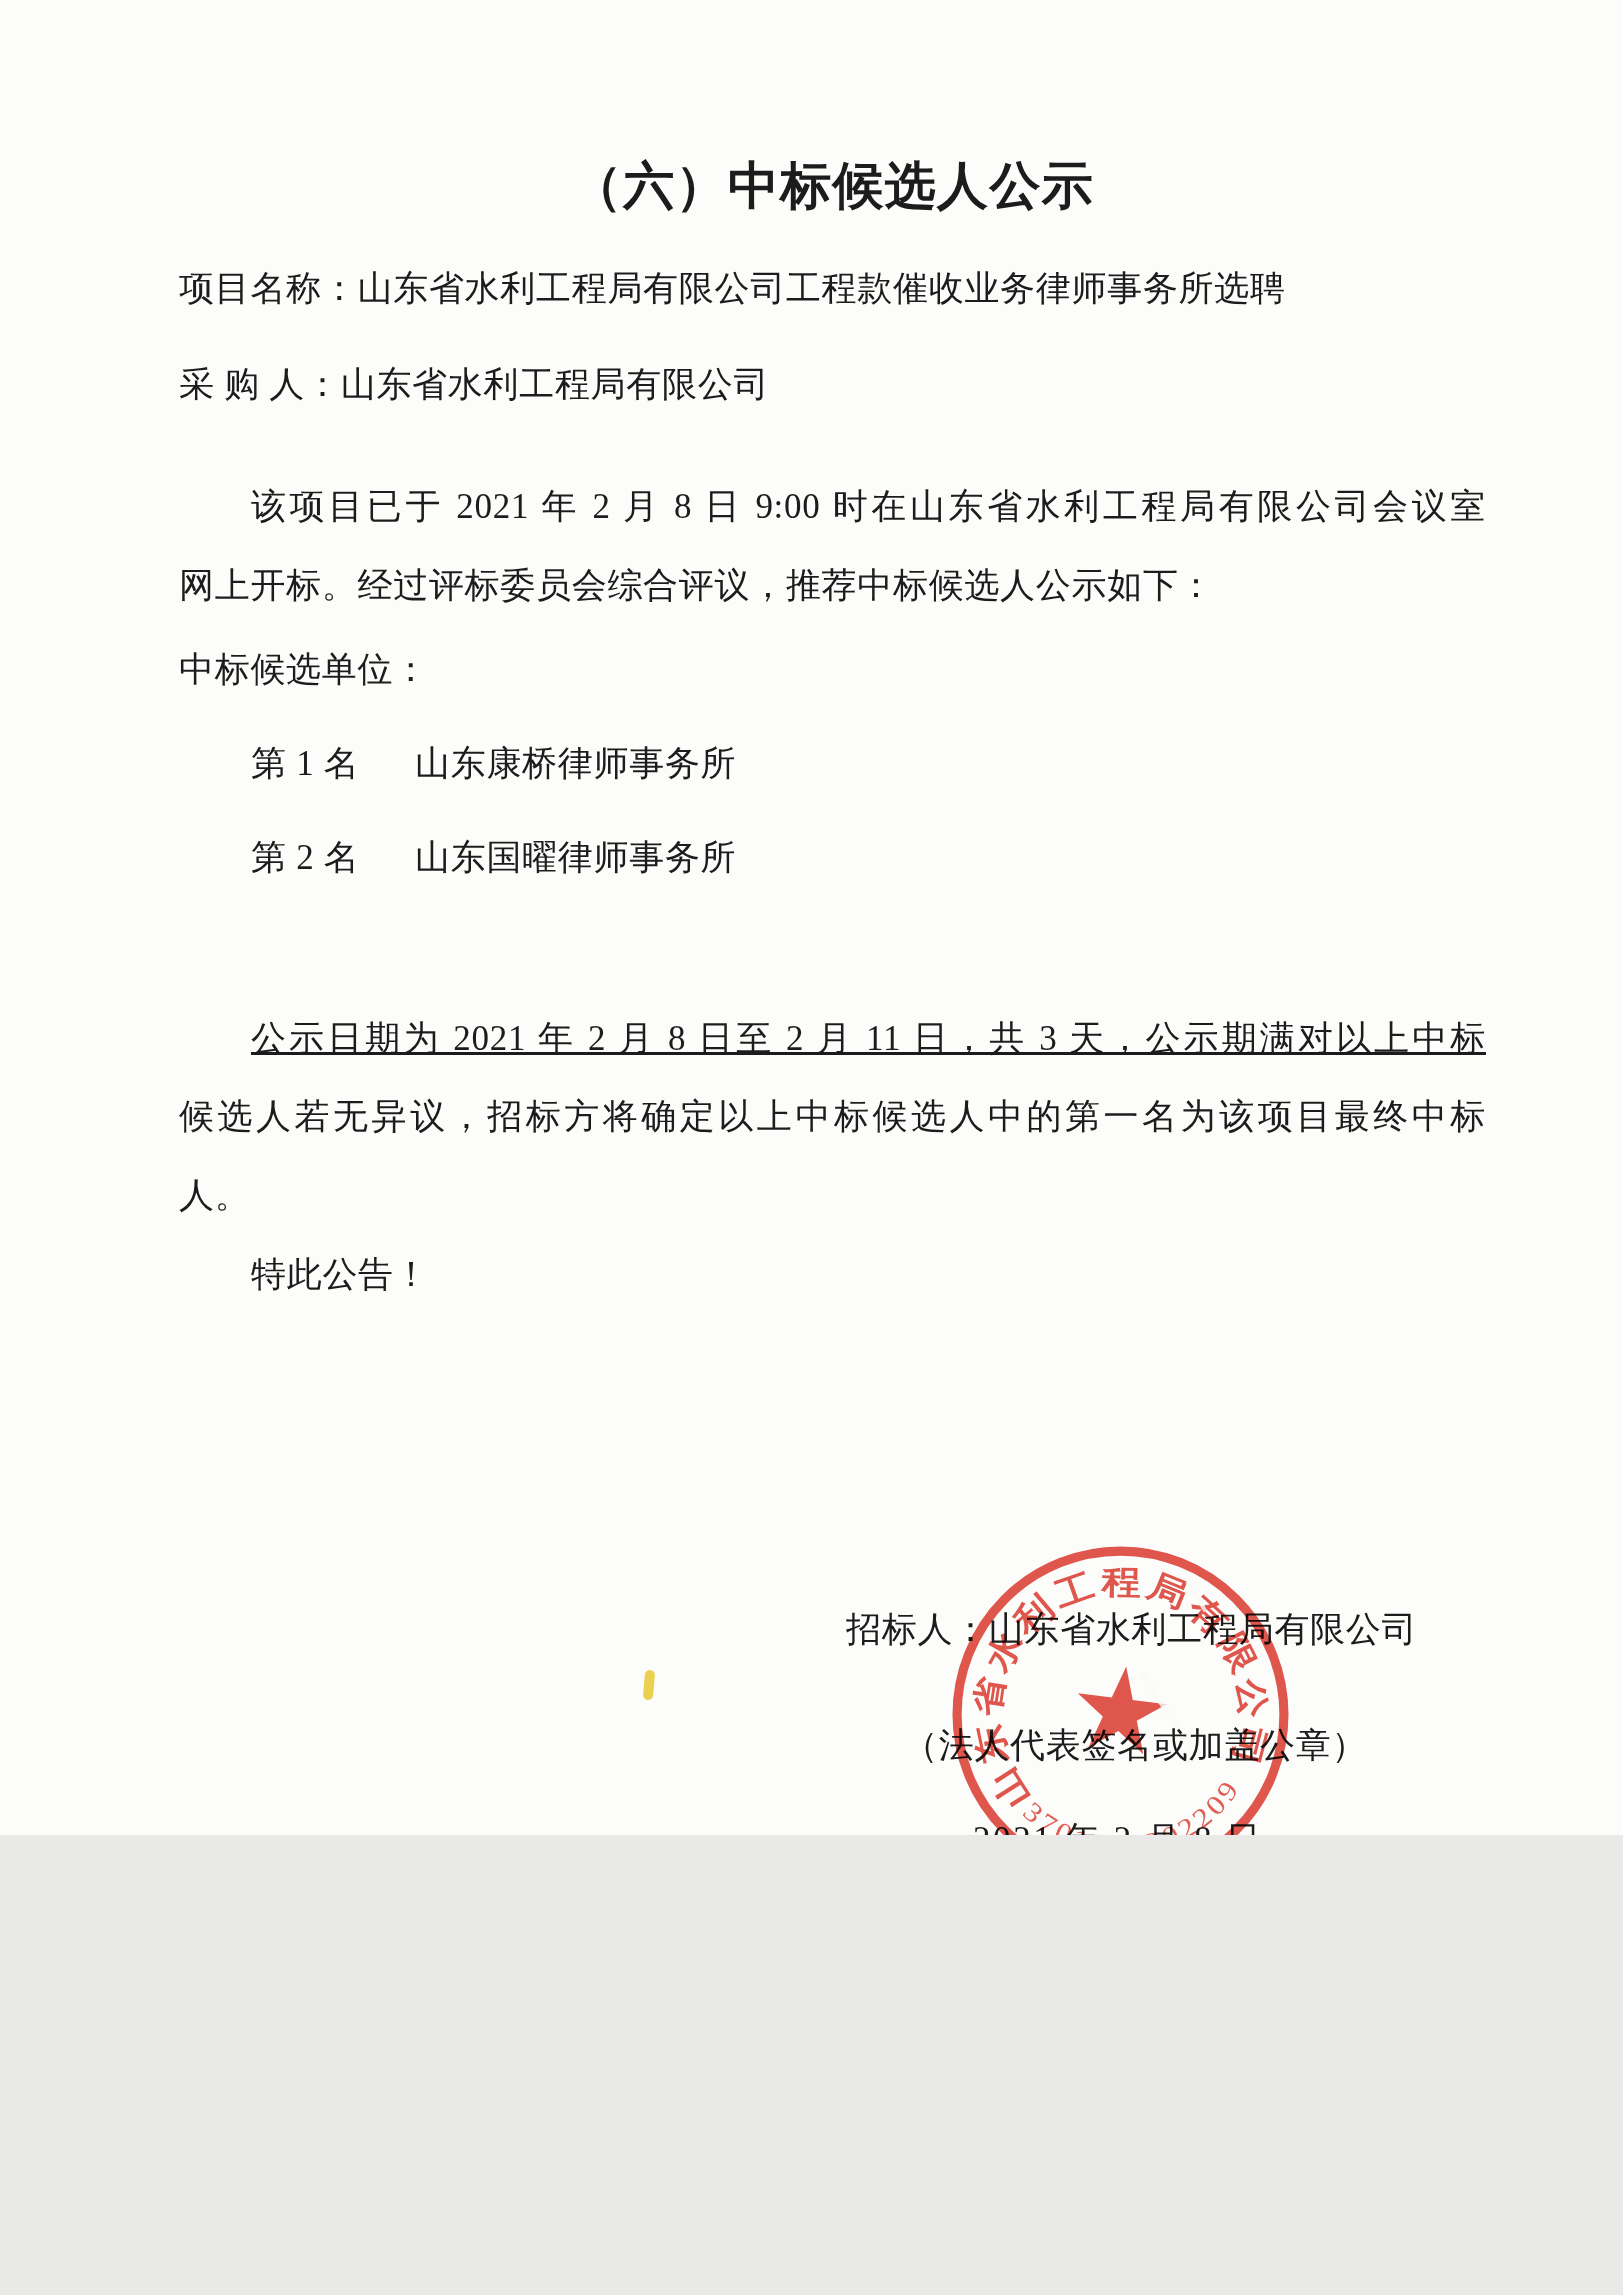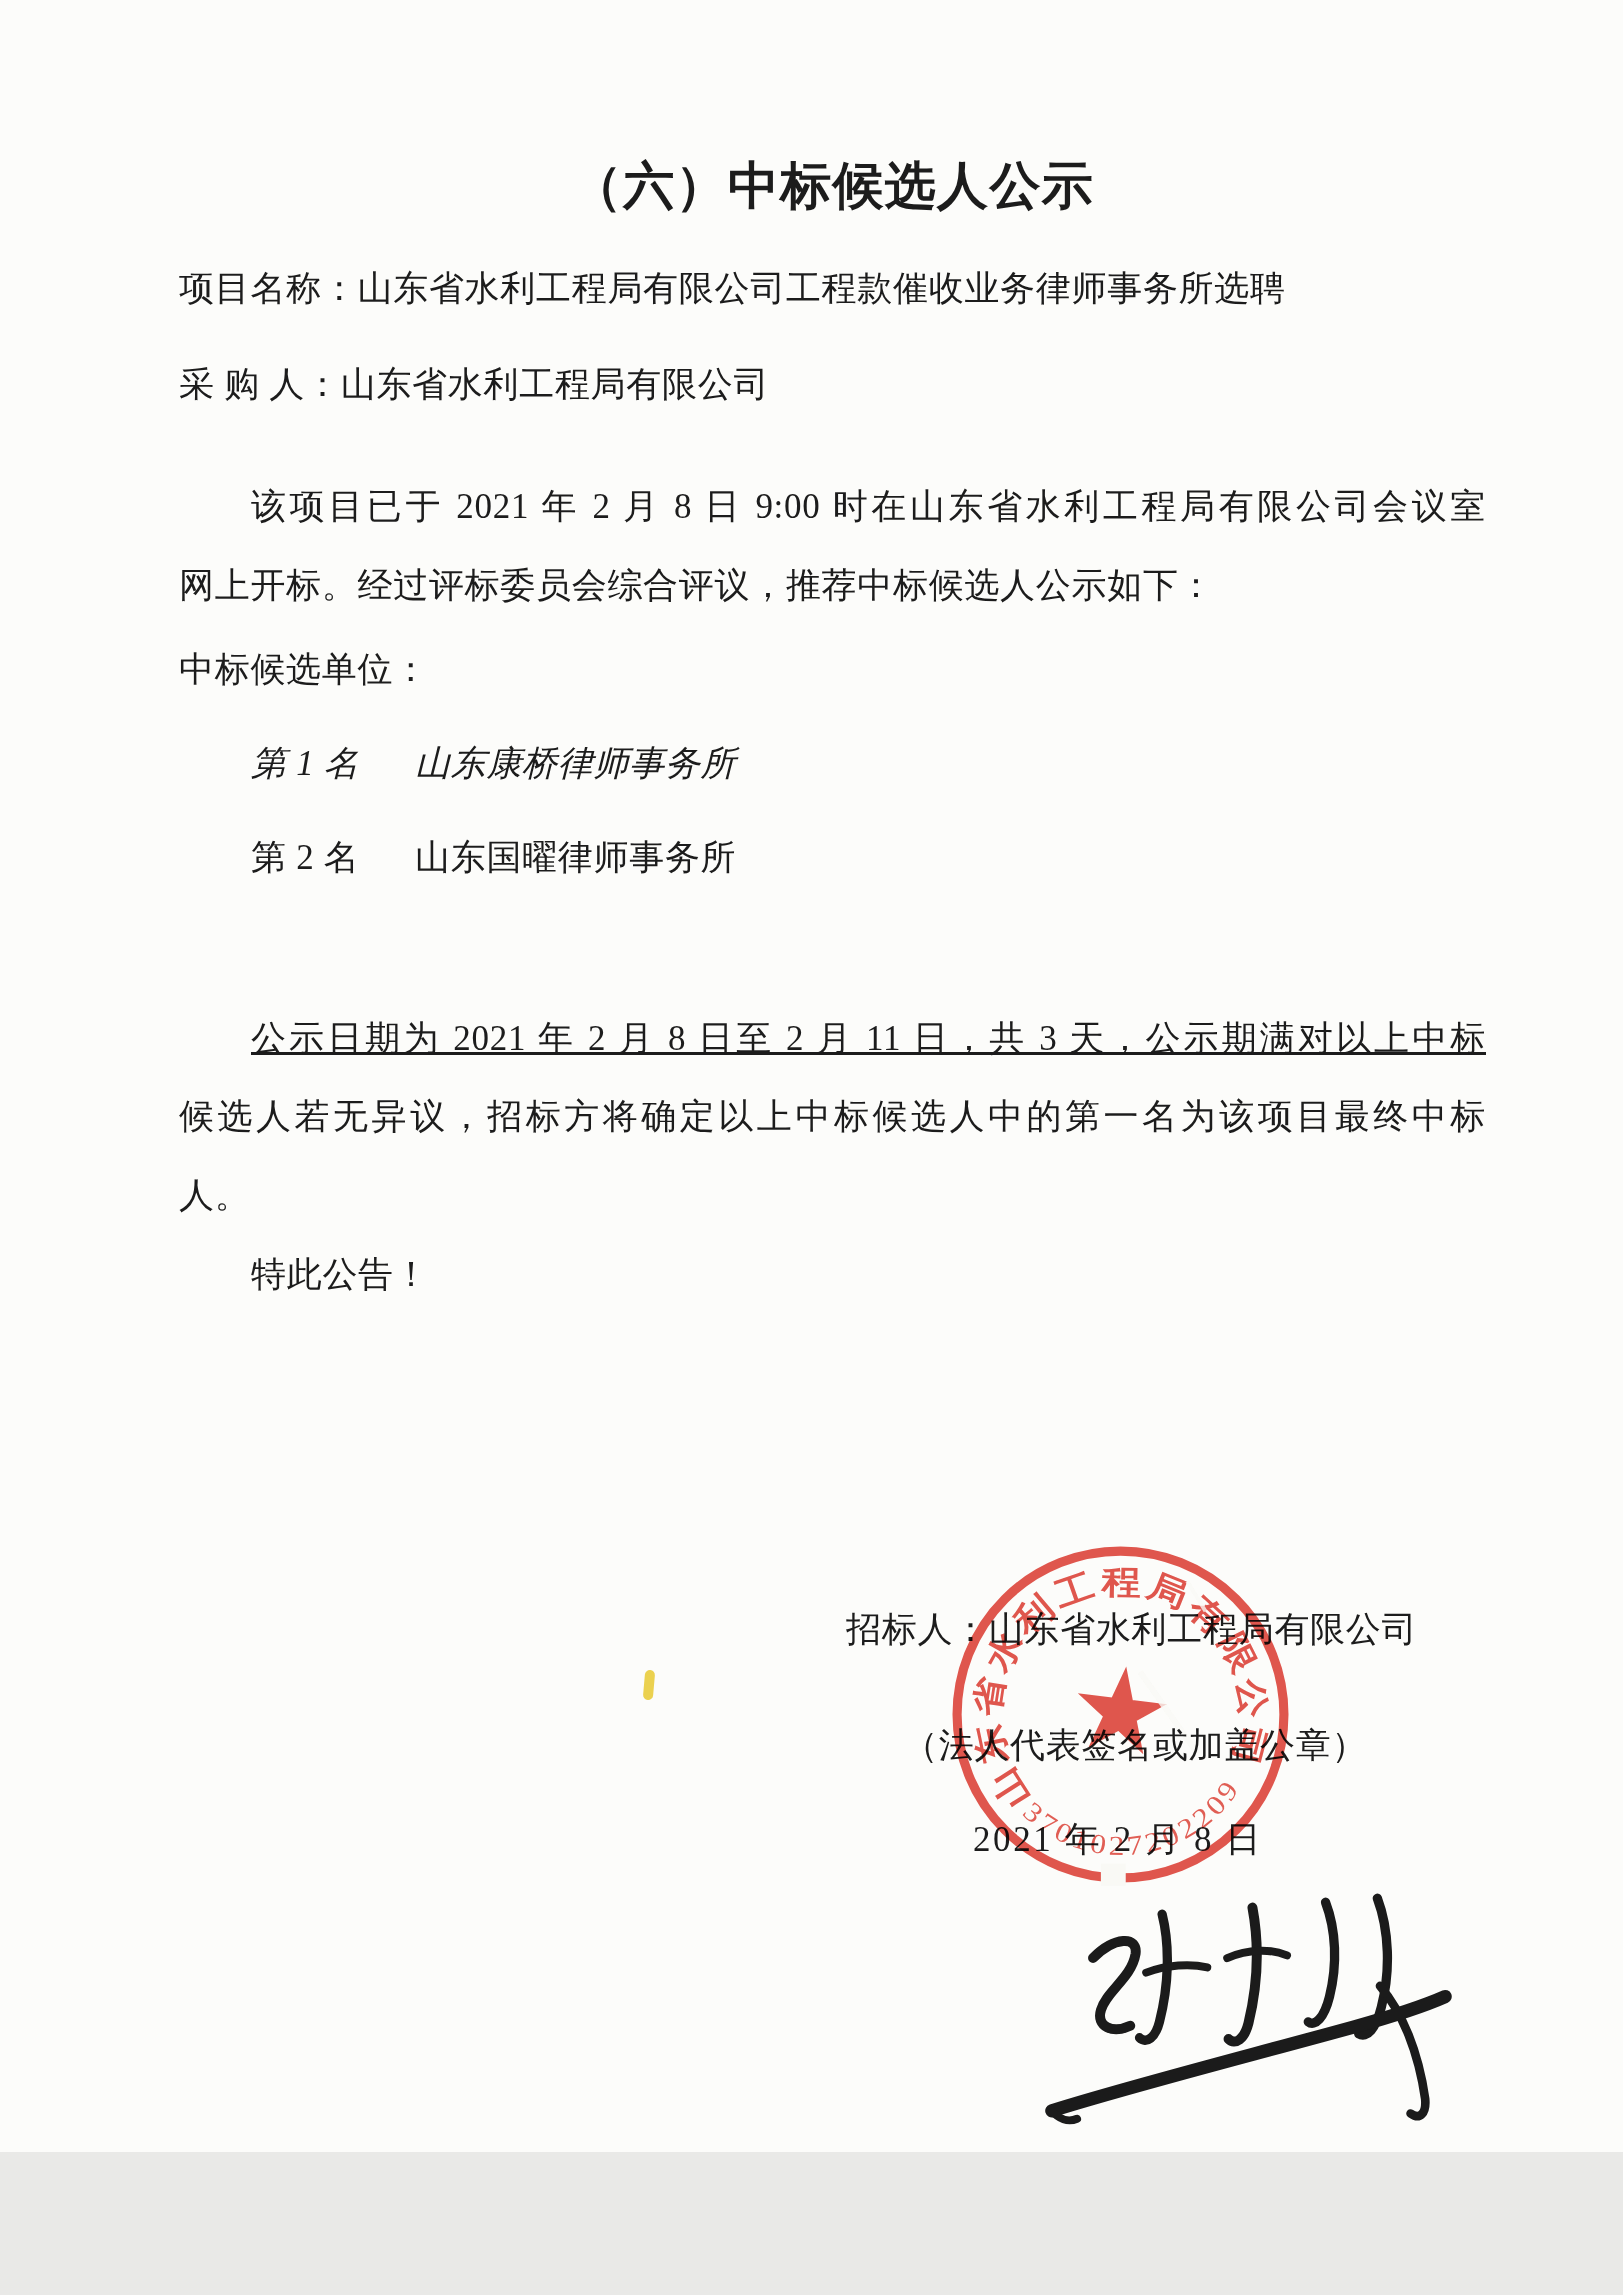--- a/index.html
+++ b/index.html
@@ -1,18 +1,18 @@
 <!DOCTYPE html>
 <html style="font-size:10.5px"><head>
 <meta charset="utf-8">
 <style>
   html,body{margin:0;padding:0;background:#e9e9e7;}
   .page{
     position:relative;
-    width:1623px;height:2152px;
+    width:1623px;height:1835px;
     background:#fcfcfa;
     overflow:hidden;
     font-family:"Liberation Serif","DejaVu Serif",serif;
     color:#1c1c1c;
   }
   .line{
     position:absolute;
     left:179px;right:137px;
     font-size:35px;line-height:39px;
     letter-spacing:0.7px;
@@ -76,21 +76,21 @@
 
   <div class="line bold" style="top:365px;">
     <span>采 购 人：</span><span>山东省水利工程局有限公司</span>
   </div>
 
   <div class="line just ind" style="top:487px;">该项目已于 2021 年 2 月 8 日 9:00 时在山东省水利工程局有限公司会议室</div>
   <div class="line" style="top:566px;">网上开标。经过评标委员会综合评议，推荐中标候选人公示如下：</div>
 
   <div class="line" style="top:650px;">中标候选单位：</div>
 
-  <div class="line ind" style="top:744px;font-style:italic;">
+  <div class="line ind" style="top:744px;">
     <span class="rank">第 1 名</span><span>山东康桥律师事务所</span>
   </div>
   <div class="line ind" style="top:838px;">
     <span class="rank">第 2 名</span><span>山东国曜律师事务所</span>
   </div>
 
   <div class="line just ind" style="top:1019px;text-decoration:underline;">公示日期为 2021 年 2 月 8 日至 2 月 11 日，共 3 天，公示期满对以上中标</div>
   <div class="line just" style="top:1097px;">候选人若无异议，招标方将确定以上中标候选人中的第一名为该项目最终中标</div>
   <div class="line" style="top:1176px;">人。</div>
 

